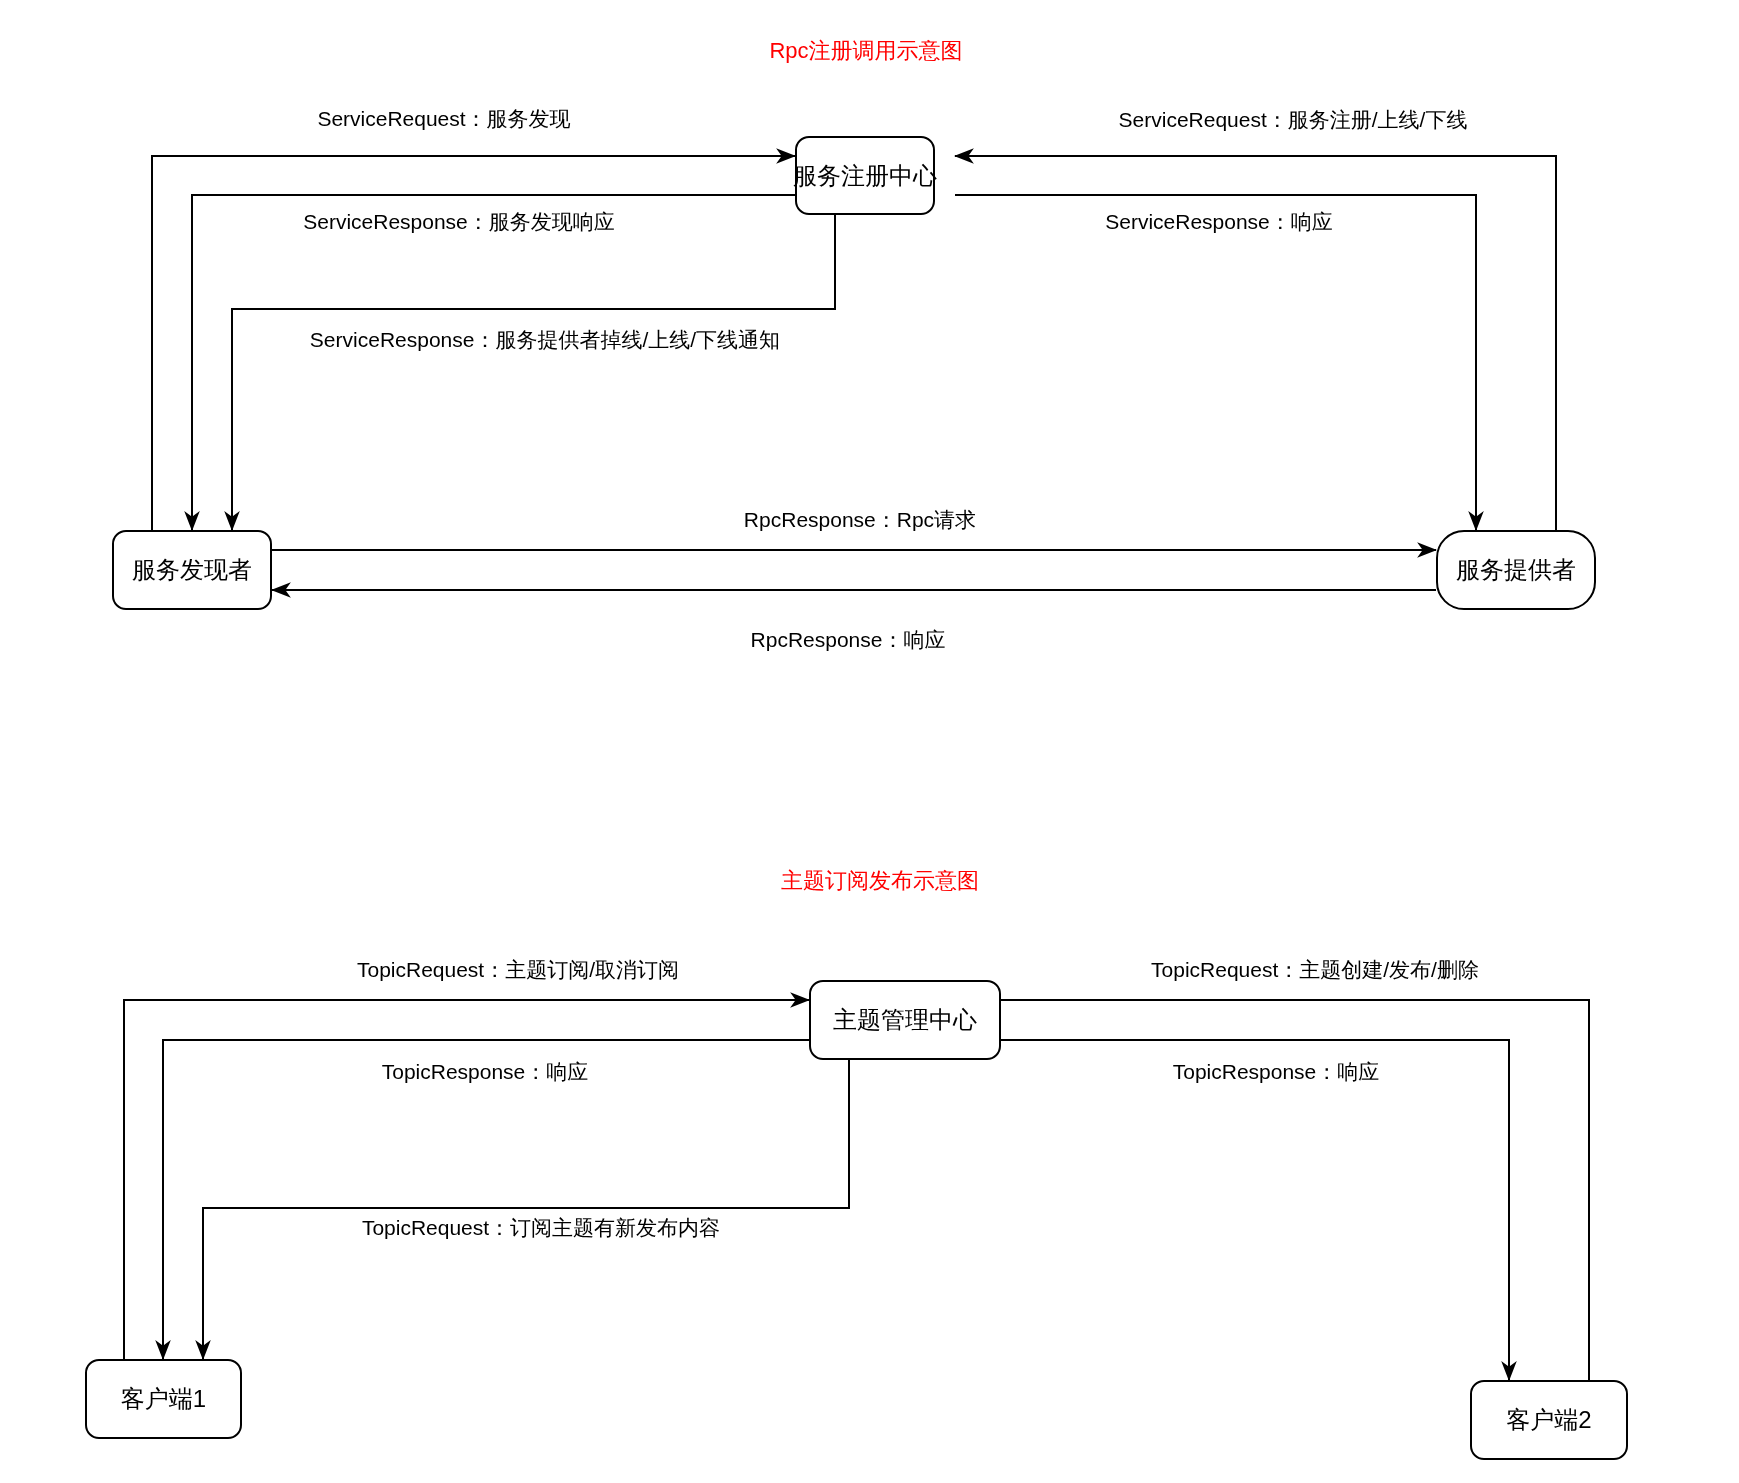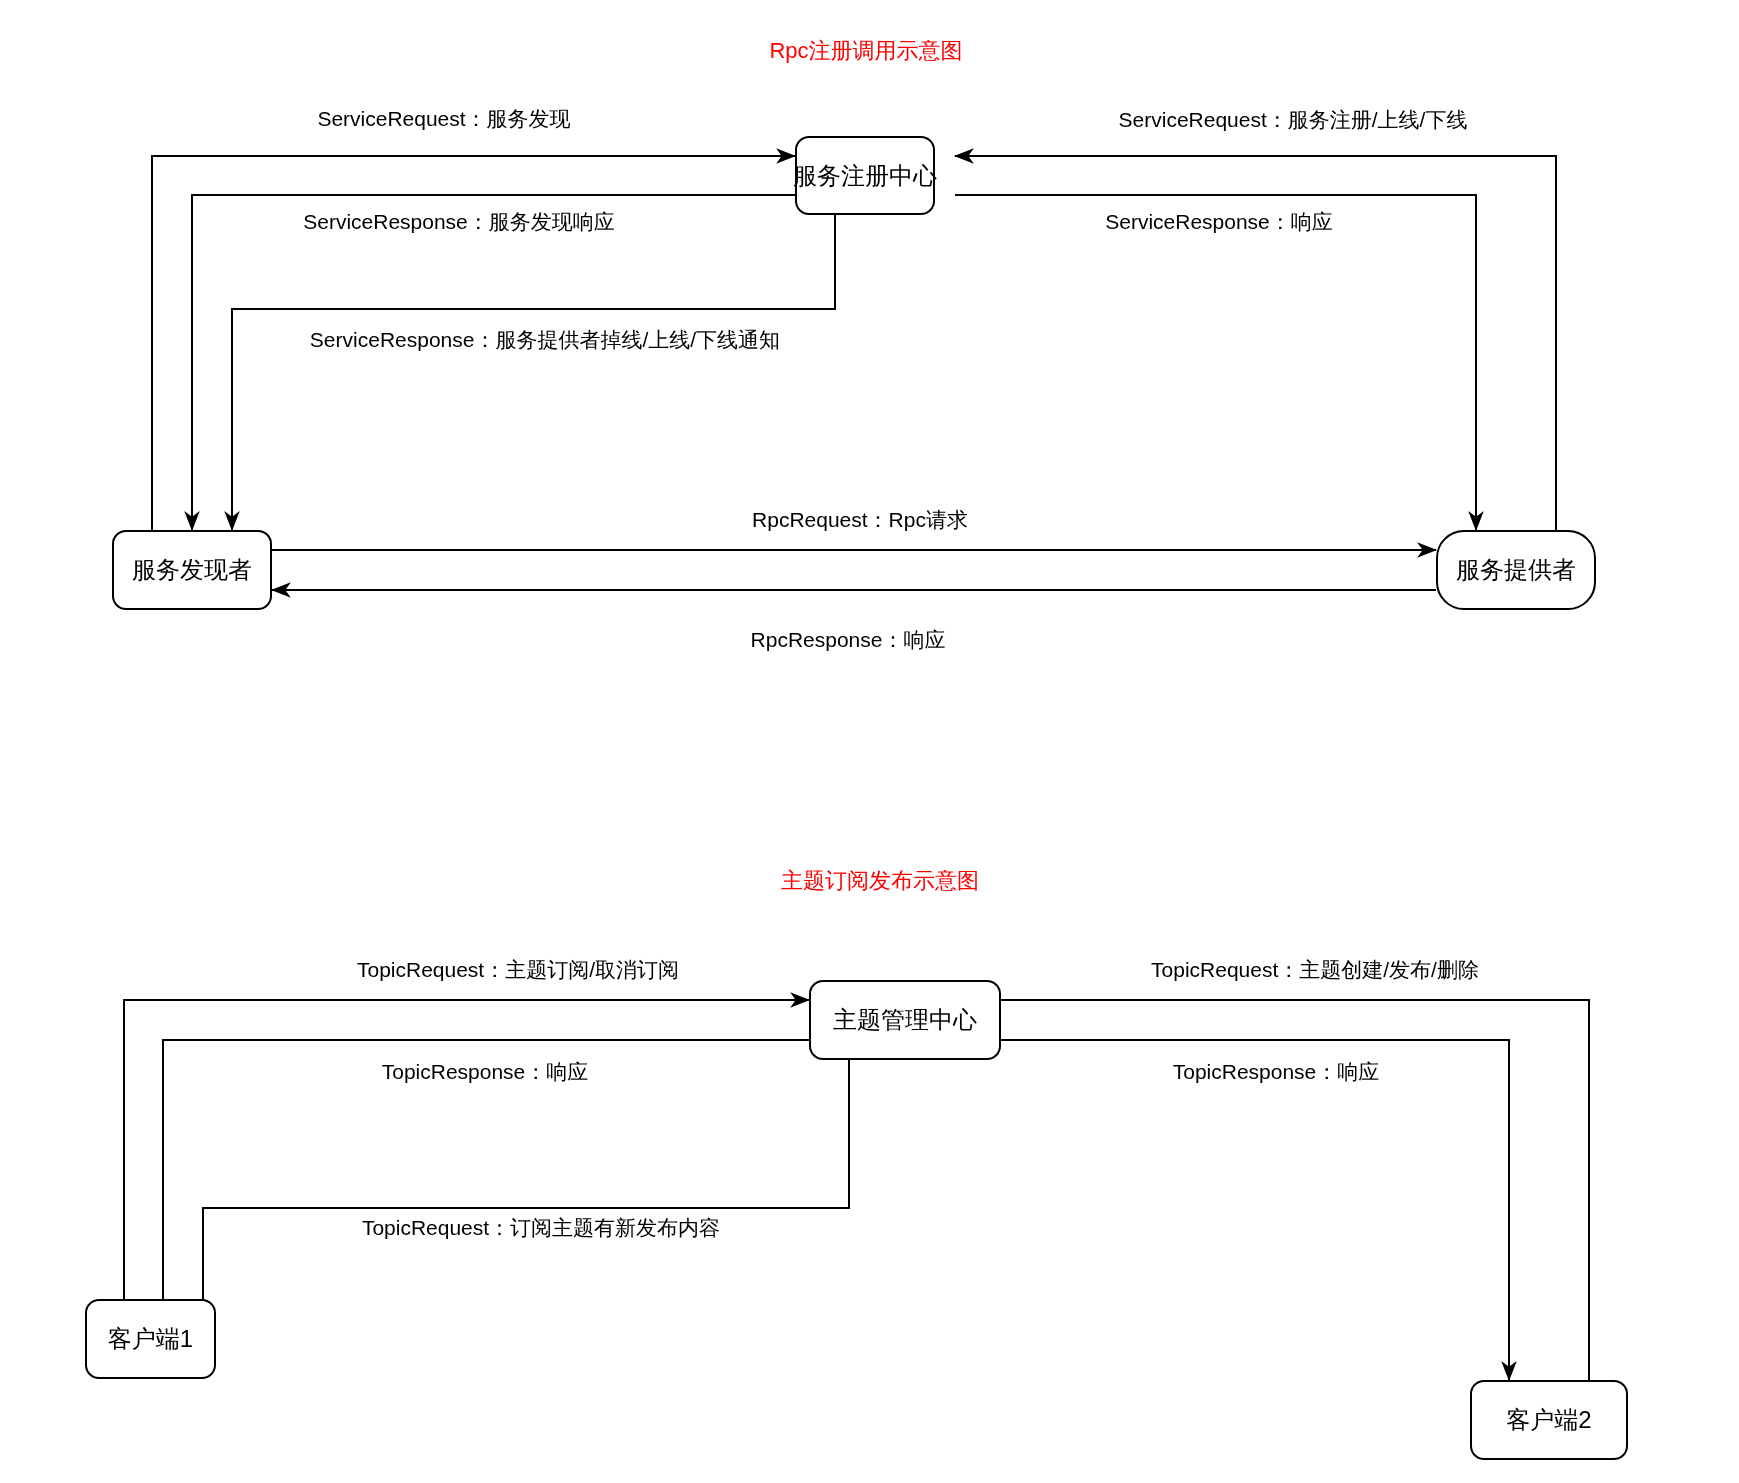--- a/index.html
+++ b/index.html
@@ -92,29 +92,29 @@
   </div>
   <div class="node" style="left:1436px; top:530px; width:160px; height:80px;border-radius:28px;">
     <span>服务提供者</span>
   </div>
 
   <div class="elabel" style="left:444px; top:119px;">ServiceRequest：服务发现</div>
   <div class="elabel" style="left:1293px; top:120px;">ServiceRequest：服务注册/上线/下线</div>
   <div class="elabel" style="left:459px; top:222px;">ServiceResponse：服务发现响应</div>
   <div class="elabel" style="left:1219px; top:222px;">ServiceResponse：响应</div>
   <div class="elabel" style="left:545px; top:340px;">ServiceResponse：服务提供者掉线/上线/下线通知</div>
-  <div class="elabel" style="left:860px; top:520px;">RpcRequest：Rpc请求</div>
+  <div class="elabel" style="left:860px; top:520px;">RpcResponse：Rpc请求</div>
   <div class="elabel" style="left:848px; top:640px;">RpcResponse：响应</div>
 
   <div class="dtitle" style="left:880px; top:881px;">主题订阅发布示意图</div>
 
   <div class="node" style="left:809px; top:980px; width:192px; height:80px;">
     <span>主题管理中心</span>
   </div>
-  <div class="node" style="left:85px; top:1299px; width:131px; height:80px;">
+  <div class="node" style="left:85px; top:1359px; width:157px; height:80px;">
     <span>客户端1</span>
   </div>
   <div class="node" style="left:1470px; top:1380px; width:158px; height:80px;">
     <span>客户端2</span>
   </div>
 
   <div class="elabel" style="left:518px; top:970px;">TopicRequest：主题订阅/取消订阅</div>
   <div class="elabel" style="left:1315px; top:970px;">TopicRequest：主题创建/发布/删除</div>
   <div class="elabel" style="left:485px; top:1072px;">TopicResponse：响应</div>
   <div class="elabel" style="left:1276px; top:1072px;">TopicResponse：响应</div>

